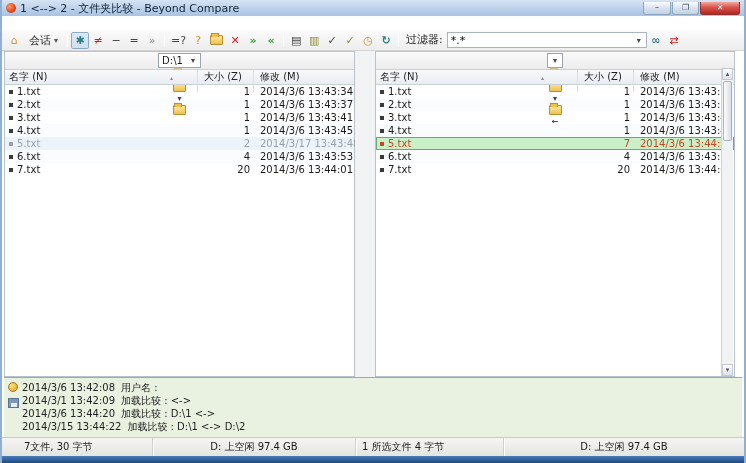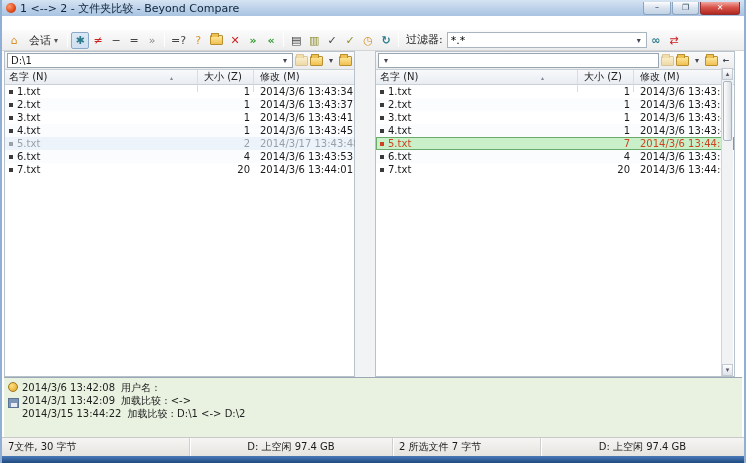--- a/index.html
+++ b/index.html
@@ -46,21 +46,21 @@
   .combo-arrow-btn { width:14px; height:14px; display:flex; align-items:center; justify-content:center;
     font-size:8px; color:#445; cursor:pointer; }
 
   
   .pane { position:absolute; top:51px; bottom:86px; background:#fff; }
   .pane-left { left:2px; width:351px; border:1px solid #b8c2cc; }
   .pane-right { left:373px; width:360px; border:1px solid #b8c2cc; }
   .splitter { position:absolute; left:353px; width:20px; top:51px; bottom:86px; background:#f2f3f5; }
 
   .pathbar { height:18px; background:linear-gradient(#fafafa,#ececec); border-bottom:1px solid #c8d0d8;
-    display:flex; align-items:center; padding:1px 2px; gap:2px; }
+    display:flex; align-items:center; padding:1px 2px; gap:2px;flex-direction:column; }
   .path-combo { flex:1; height:15px; border:1px solid #98a4b0; background:#fff; display:flex; align-items:center; }
   .path-combo .path-text { flex:1; padding:0 3px; font-size:10px; }
   .mini-folder { width:13px; height:10px; position:relative; background:linear-gradient(#ffe9a0,#f0c050);
     border:1px solid #b89030; border-radius:1px; flex:none; cursor:pointer; }
   .mini-folder::before { content:""; position:absolute; left:0; top:-3px; width:6px; height:3px;
     background:#f0c050; border:1px solid #b89030; border-bottom:none; border-radius:1px 1px 0 0; }
   .mini-folder.faded { opacity:.45; }
   .path-icon-btn { width:12px; height:15px; display:flex; align-items:center; justify-content:center;
     font-size:8px; color:#445; cursor:pointer; }
 
@@ -100,21 +100,21 @@
   .log-save { width:11px; height:10px; background:#7d95b5; border:1px solid #5a7494; position:relative; }
   .log-save::after { content:""; position:absolute; left:2px; bottom:0; width:6px; height:4px; background:#e8ecf2; }
   .log-lines { flex:1; padding-top:3px; }
   .log-line { height:13px; line-height:13px; font-size:10px; color:#222; white-space:nowrap; }
   .log-time { margin-right:6px; }
 
   
   .statusbar { position:absolute; left:0; right:0; bottom:7px; height:19px;
     background:linear-gradient(#f6f5f3,#e6e4e0); border-top:1px solid #c8c8c8; display:flex; font-size:10px; }
   .sb-seg { border-right:1px solid #cfcfcf; box-shadow:1px 0 0 #fff; display:flex; align-items:center; padding:0 6px; }
-  .sb-1 { width:188px; } .sb-2 { width:203px; justify-content:center; }
+  .sb-1 { width:135px;margin-left:16px; } .sb-2 { width:203px; justify-content:center; }
   .sb-3 { width:148px; } .sb-4 { flex:1; justify-content:center; border-right:none; }
 
   .bottom-strip { position:absolute; left:0; right:0; bottom:0; height:7px;
     background:linear-gradient(#4a7ab8,#1f4a80); }
 </style>
 </head>
 <body>
 
 <div id="app">
 
@@ -400,27 +400,30 @@
       <span class="log-save"></span>
     </div>
     <div class="log-lines">
       <div class="log-line">
         <span class="log-time">2014/3/6 13:42:08</span><span>用户名 :</span>
       </div>
       <div class="log-line">
         <span class="log-time">2014/3/1 13:42:09</span><span>加载比较 : &lt;-&gt;</span>
       </div>
       <div class="log-line">
+        <span class="log-time">2014/3/6 13:44:20</span><span>加载比较 : D:\1 &lt;-&gt;</span>
+      </div>
+      <div class="log-line">
         <span class="log-time">2014/3/15 13:44:22</span><span>加载比较 : D:\1 &lt;-&gt; D:\2</span>
       </div>
     </div>
   </div>
 
   <div class="statusbar">
     <div class="sb-seg sb-1">7文件, 30 字节</div>
     <div class="sb-seg sb-2">D: 上空闲 97.4 GB</div>
-    <div class="sb-seg sb-3">2 所选文件 7 字节</div>
+    <div class="sb-seg sb-3">1 所选文件 4 字节</div>
     <div class="sb-seg sb-4">D: 上空闲 97.4 GB</div>
   </div>
 
   <div class="bottom-strip"></div>
 
 </div>
 
 </body></html>

